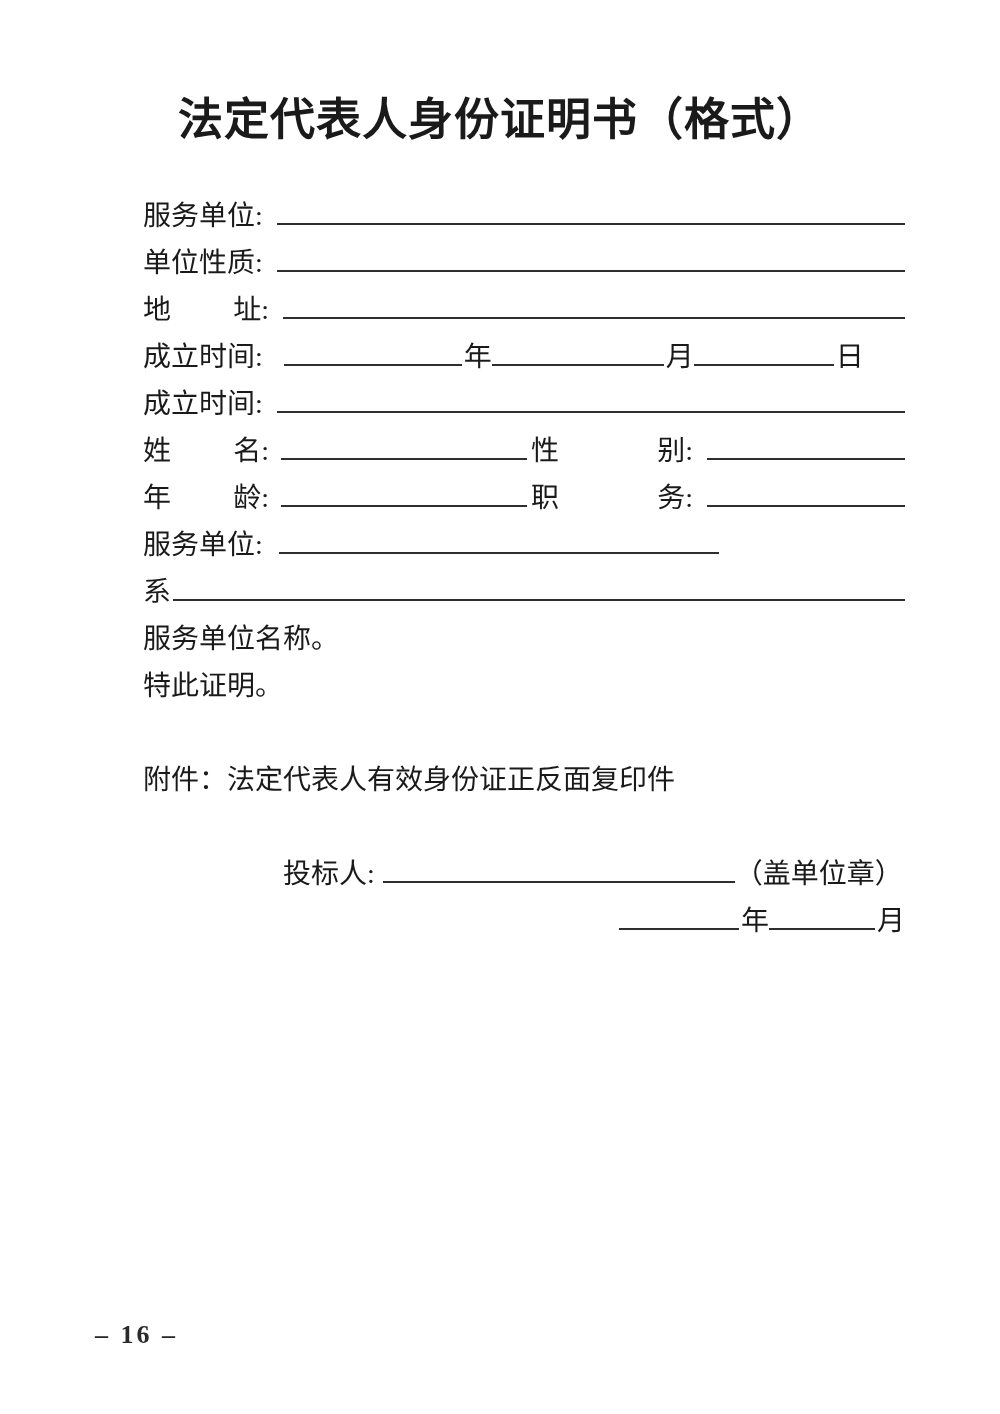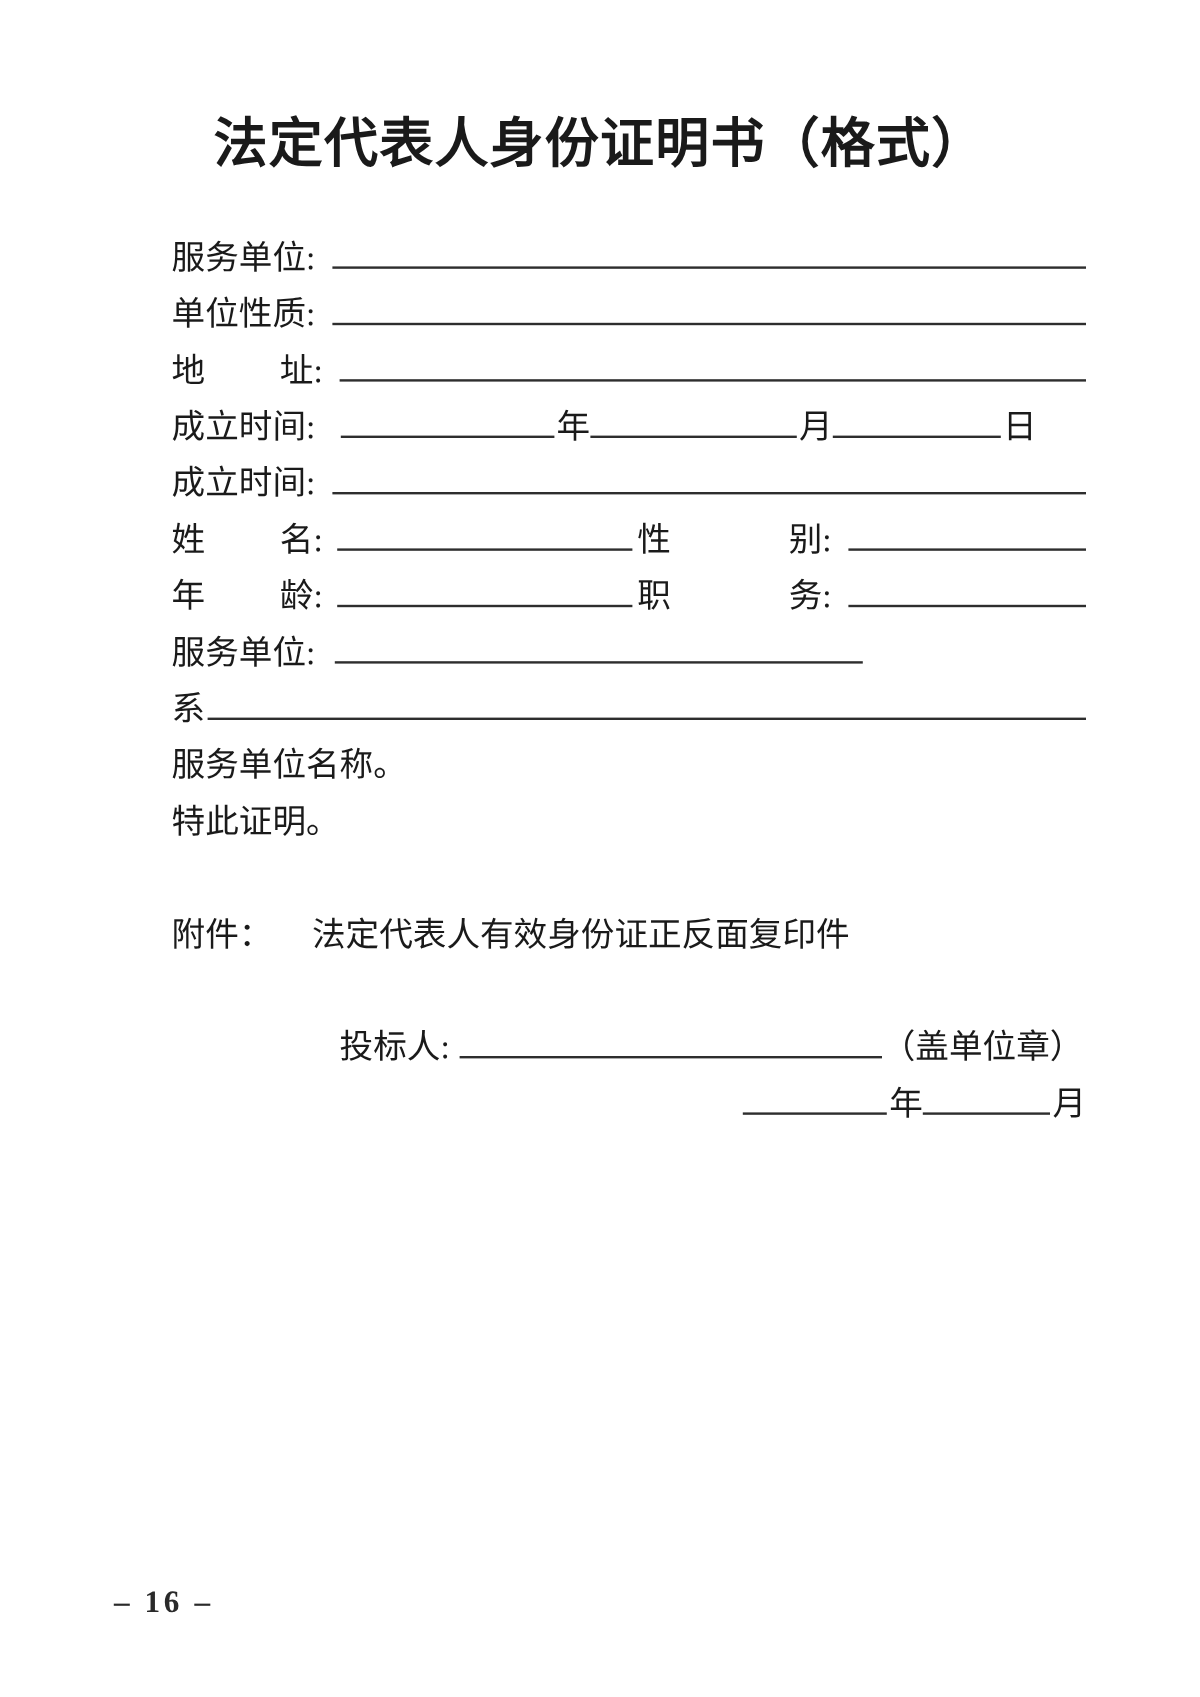--- a/index.html
+++ b/index.html
@@ -48,21 +48,21 @@
   }
   .line {
     display:inline-block;
     border-bottom:2px solid #2e2e2e;
     margin-left:14px;
   }
   .line.grow { flex:1; }
   .line.tight { margin-left:2px; }
   .suffix { flex:none; margin-left:2px; }
   .text-row { font-size:28px; line-height:47px; height:47px; }
-  .attach-row { margin-top:47px;gap:33px; }
+  .attach-row { margin-top:47px; }
   .bidder-row { margin-top:47px; margin-left:140px; }
   .bidder-row .line { margin-left:8px; width:352px; }
   .bidder-seal { margin-left:0; }
   .date-row { justify-content:flex-end; }
   .date-row .w-year { width:120px; margin-left:0; }
   .date-row .w-month { width:106px; margin-left:0; }
   .est .line { margin-left:0; }
   .est .l1 { width:178px; margin-left:21px; }
   .est .l2 { width:172px; }
   .est .l3 { width:140px; }

